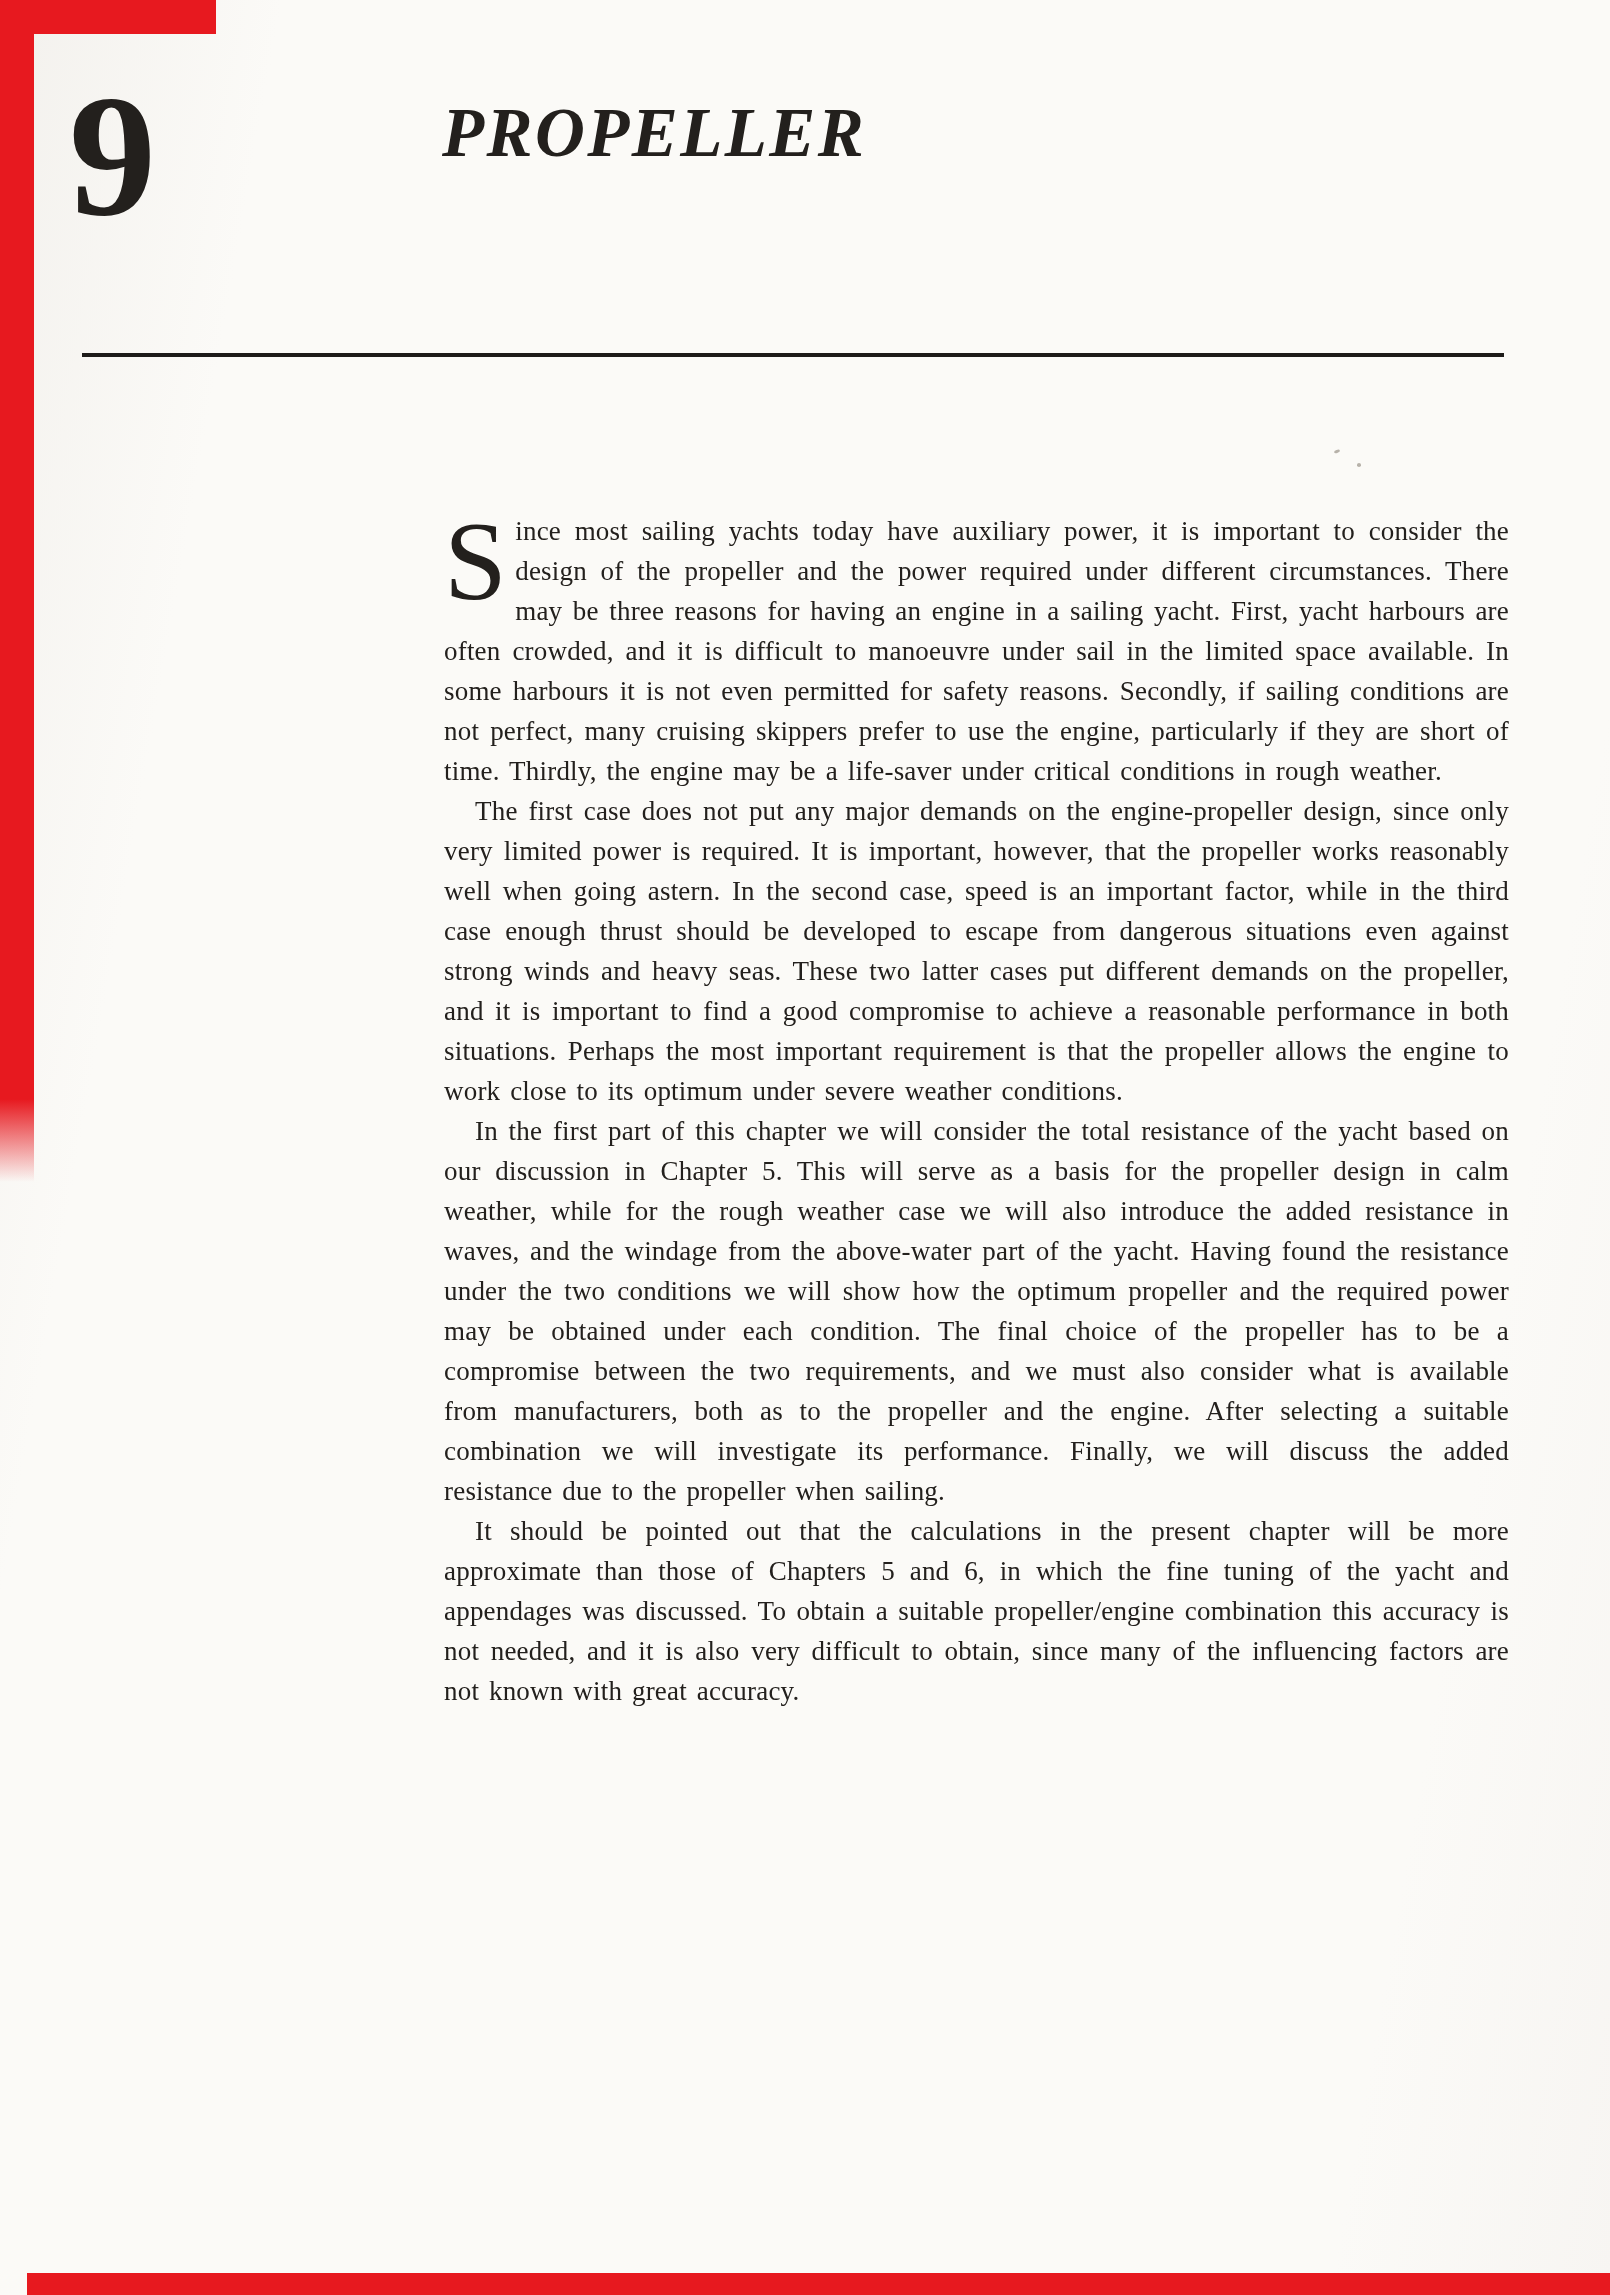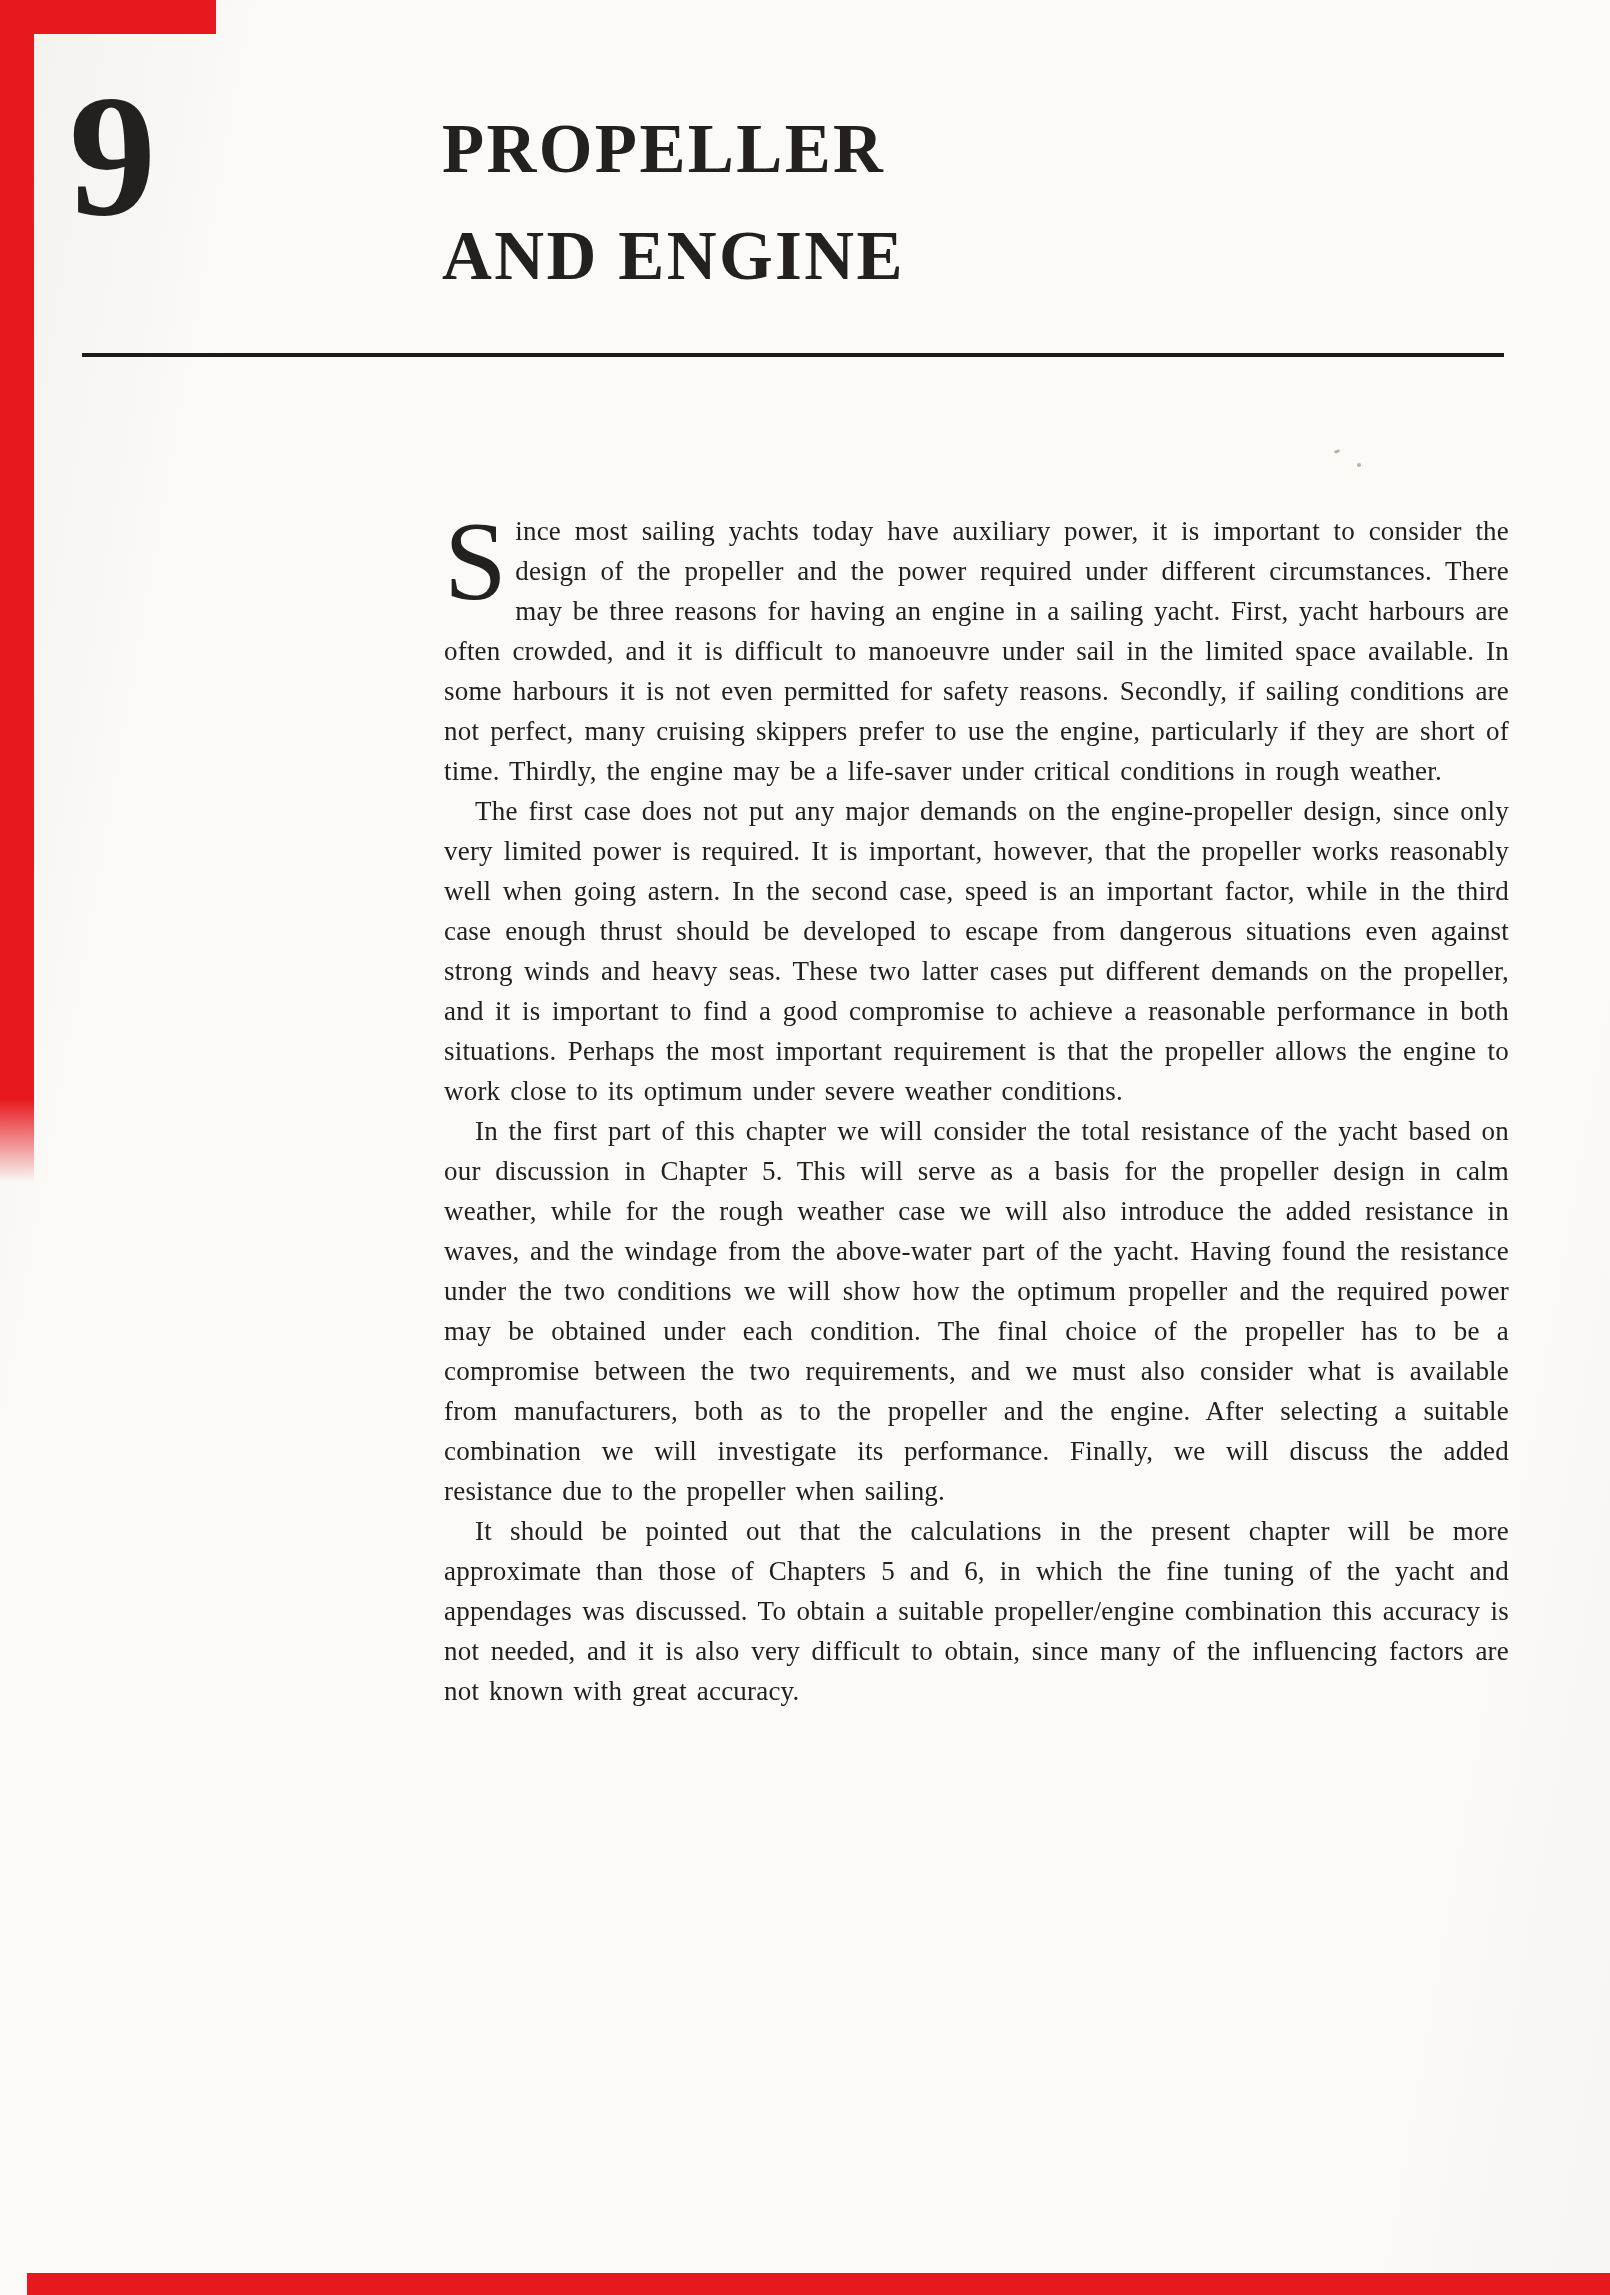--- a/index.html
+++ b/index.html
@@ -32,26 +32,27 @@
   .chapter-number{
     position:absolute;
     left:69px;top:69px;
     font-size:174px;
     line-height:1;
     font-weight:700;
     letter-spacing:1.2px;
   }
   .chapter-title{
     position:absolute;
-    left:442px;top:96px;
+    left:442px;top:80px;
     font-size:69px;
     line-height:107px;
     font-weight:700;
     letter-spacing:2.4px;
     white-space:nowrap;
+    font-style:italic;
   }
   .title-rule{
     position:absolute;
     left:82px;right:107px;top:353px;
     height:3.5px;
     border-top:3.5px solid #1d1b19;
     border-bottom:1.2px solid #1d1b19;
   }
 
   .body-text{
@@ -84,21 +85,21 @@
 <body>
 
 <div class="page">
 
   <div class="edge edge-top"></div>
   <div class="edge edge-left"></div>
   <div class="edge edge-bottom"></div>
 
   <div class="chapter-number">9</div>
 
-  <h1 class="chapter-title"><span>PROPELLER</span><br><span>AND ENGINE</span></h1>
+  <h1 class="chapter-title"><span>PROPELLER</span><br></h1>
 
   <div class="title-rule"></div>
 
   <div class="scan-marks">
       <i></i>
       <i></i>
     </div>
 
   <main class="body-text">
     <p class="opening"><span class="dropcap">S</span><span>ince most sailing yachts today have auxiliary power, it is important to consider the design of the propeller and the power required under different circumstances. There may be three reasons for having an engine in a sailing yacht. First, yacht harbours are often crowded, and it is difficult to manoeuvre under sail in the limited space available. In some harbours it is not even permitted for safety reasons. Secondly, if sailing conditions are not perfect, many cruising skippers prefer to use the engine, particularly if they are short of time. Thirdly, the engine may be a life-saver under critical conditions in rough weather.</span></p>

